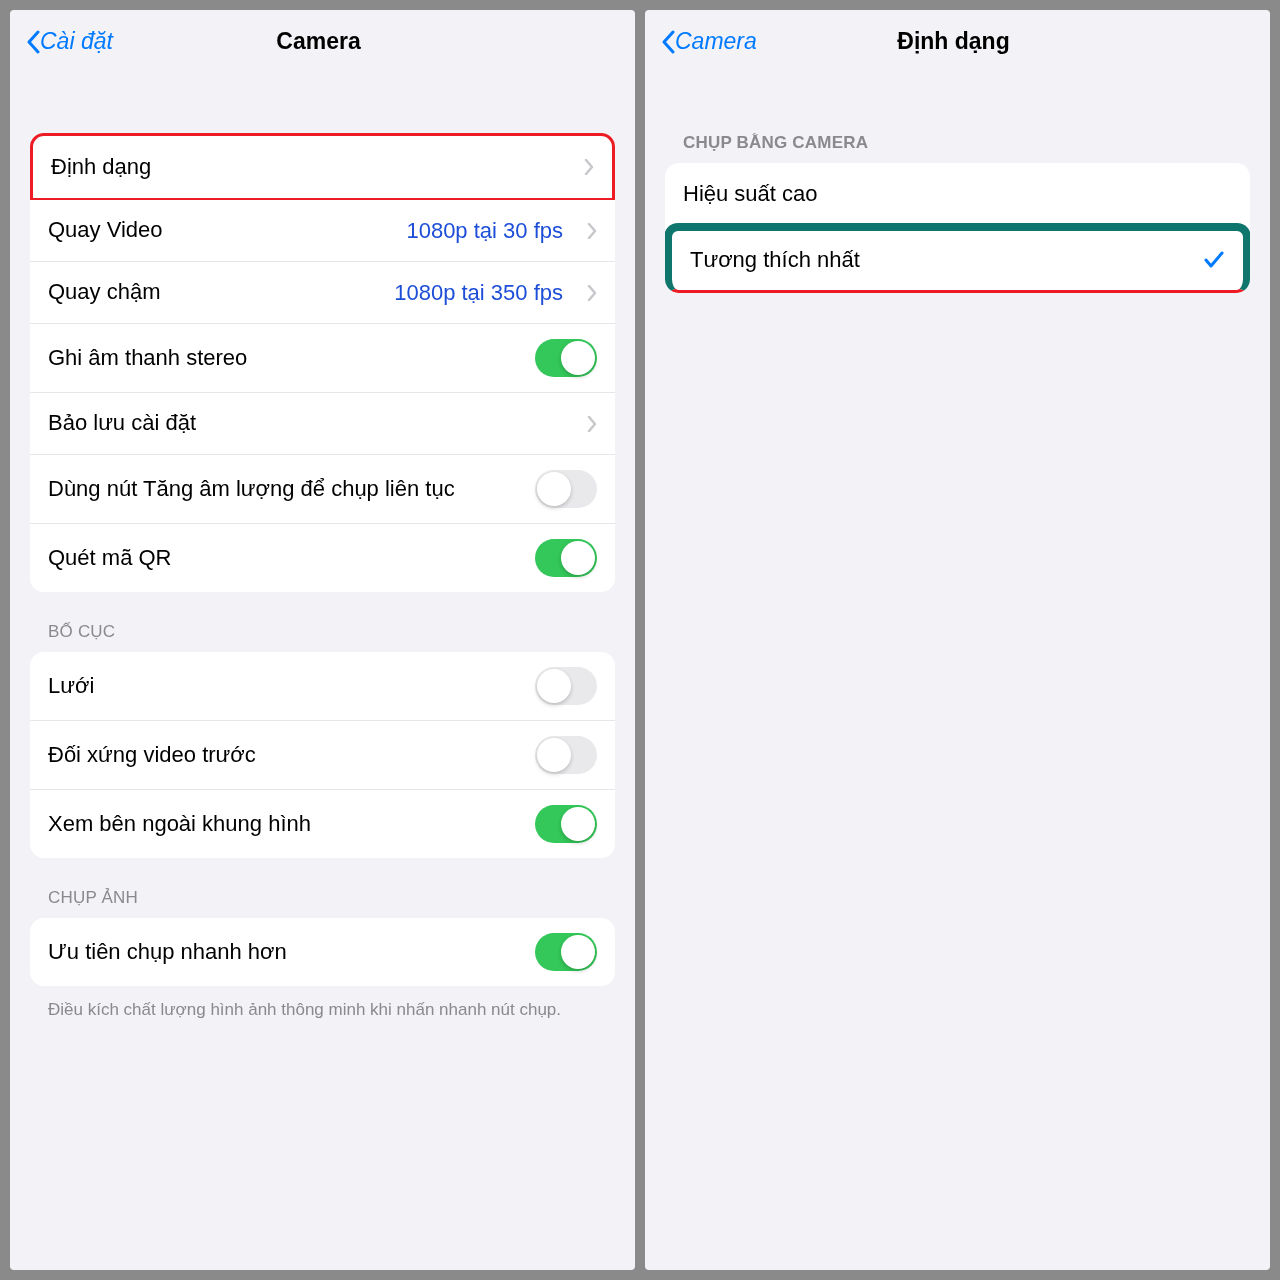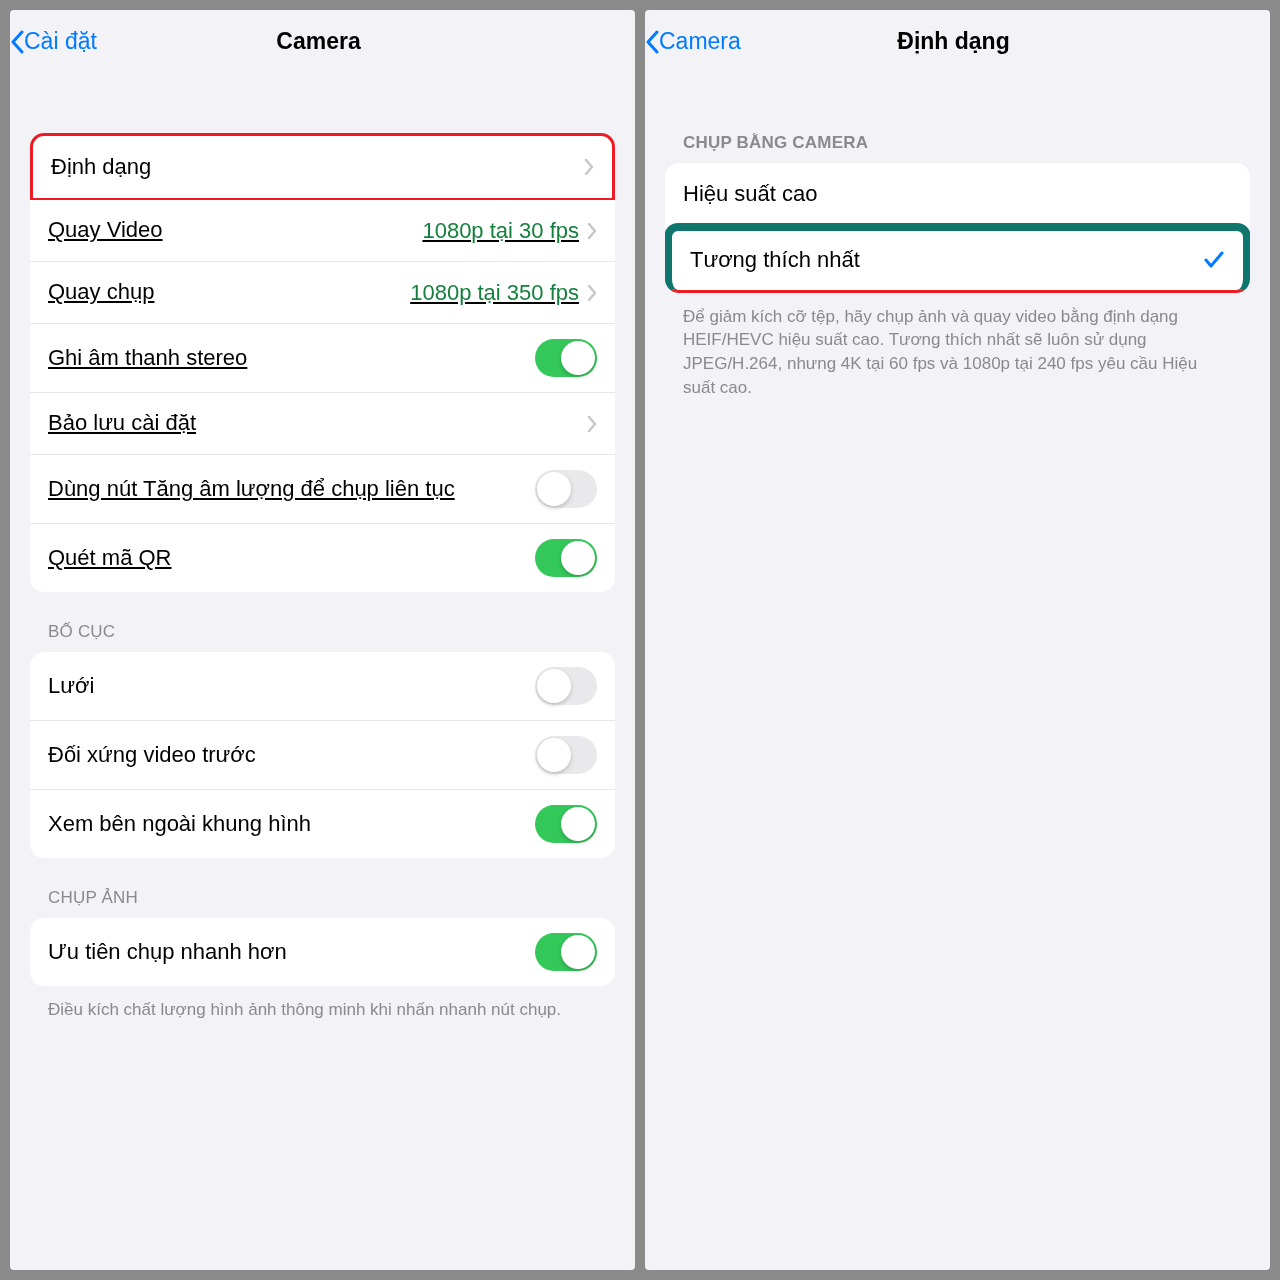--- a/index.html
+++ b/index.html
@@ -28,21 +28,22 @@
       min-height: 60px;
     }
     .back-btn {
       display: flex;
       align-items: center;
       color: #007aff;
       font-size: 23px;
       cursor: pointer;
       gap: 0;
       position: absolute;
-      left: 0;
+      left: 16px;
+      font-style: italic;
     }
     .back-chevron {
       width: 14px;
       height: 24px;
       display: inline-block;
     }
     .nav-title {
       font-size: 23px;
       font-weight: 600;
       color: #000;
@@ -74,41 +75,40 @@
     }
     .group.highlighted-outer {
       border: 3px solid #ed1c24;
       border-bottom-left-radius: 0;
       border-bottom-right-radius: 0;
     }
     .group.rest-of-highlighted {
       border-top-left-radius: 0;
       border-top-right-radius: 0;
       margin-top: -1px;
-      text-decoration: underline;
     }
     .row {
       display: flex;
       align-items: center;
       padding: 15px 18px;
       min-height: 62px;
       border-bottom: 1px solid #e5e5ea;
       position: relative;
     }
     .row:last-child { border-bottom: none; }
     .row-label {
       font-size: 22px;
       color: #000;
       flex: 1;
       line-height: 1.3;
     }
     .row-value {
       font-size: 22px;
-      color: #15803d;
-      margin-right: 8px;
+      color: #1d4ed8;
+      margin-right: 24px;
     }
     .chevron-right {
       width: 10px;
       height: 16px;
       display: inline-block;
     }
     .chevron-right svg { display: block; }
     .row.highlighted {
       border: 8px solid #0f766e;
       border-radius: 14px;
@@ -178,21 +178,21 @@
       <div class="row">
         <div class="row-label">Quay Video</div>
         <div class="row-value">1080p tại 30 fps</div>
         <span class="chevron-right">
           <svg viewBox="0 0 10 16">
               <path d="M2 1 L8 8 L2 15" stroke="#c7c7cc" stroke-width="2.5" fill="none" stroke-linecap="round" stroke-linejoin="round"></path>
             </svg>
         </span>
       </div>
       <div class="row">
-        <div class="row-label">Quay chụp</div>
+        <div class="row-label">Quay chậm</div>
         <div class="row-value">1080p tại 350 fps</div>
         <span class="chevron-right">
           <svg viewBox="0 0 10 16">
               <path d="M2 1 L8 8 L2 15" stroke="#c7c7cc" stroke-width="2.5" fill="none" stroke-linecap="round" stroke-linejoin="round"></path>
             </svg>
         </span>
       </div>
       <div class="row">
         <div class="row-label">Ghi âm thanh stereo</div>
         <div class="toggle on">
@@ -277,15 +277,14 @@
       </div>
       <div class="row highlighted">
         <div class="row-label">Tương thích nhất</div>
         <span class="checkmark">
           <svg viewBox="0 0 22 22">
               <path d="M3 11 L8 17 L19 4" stroke="#007aff" stroke-width="3" fill="none" stroke-linecap="round" stroke-linejoin="round"></path>
             </svg>
         </span>
       </div>
     </div>
-    <div class="section-footer">Để giảm kích cỡ tệp, hãy chụp ảnh và quay video bằng định dạng HEIF/HEVC hiệu suất cao. Tương thích nhất sẽ luôn sử dụng JPEG/H.264, nhưng 4K tại 60 fps và 1080p tại 240 fps yêu cầu Hiệu suất cao.</div>
   </div>
 </div>
 
 </body></html>

